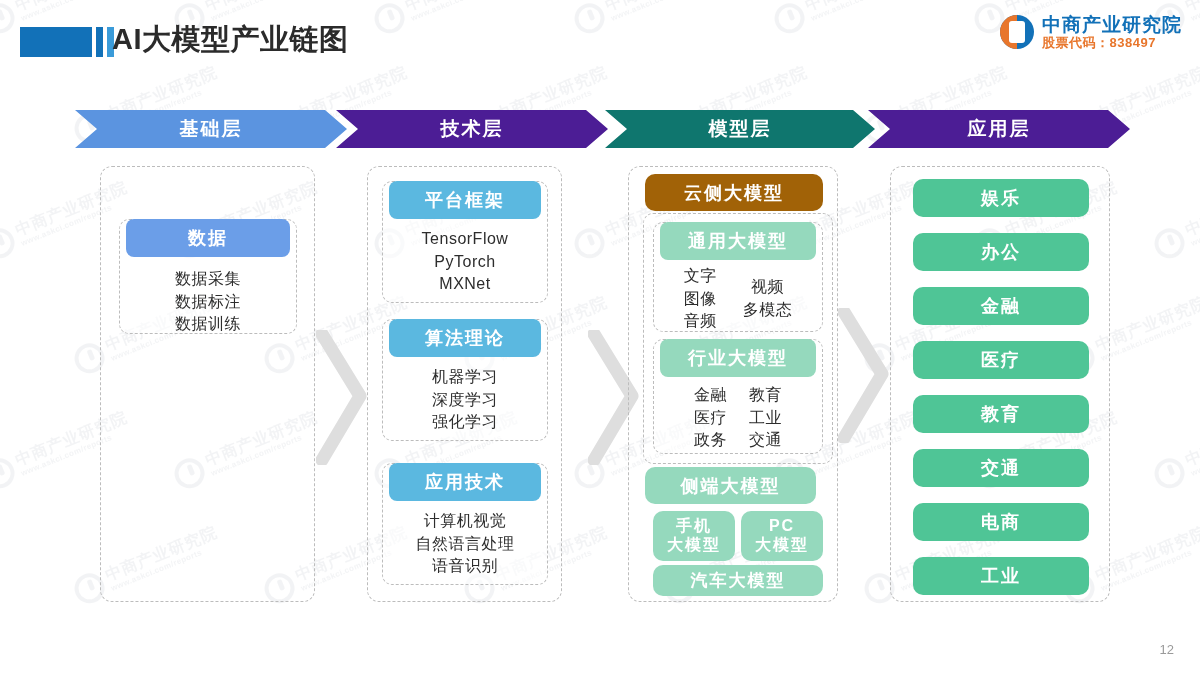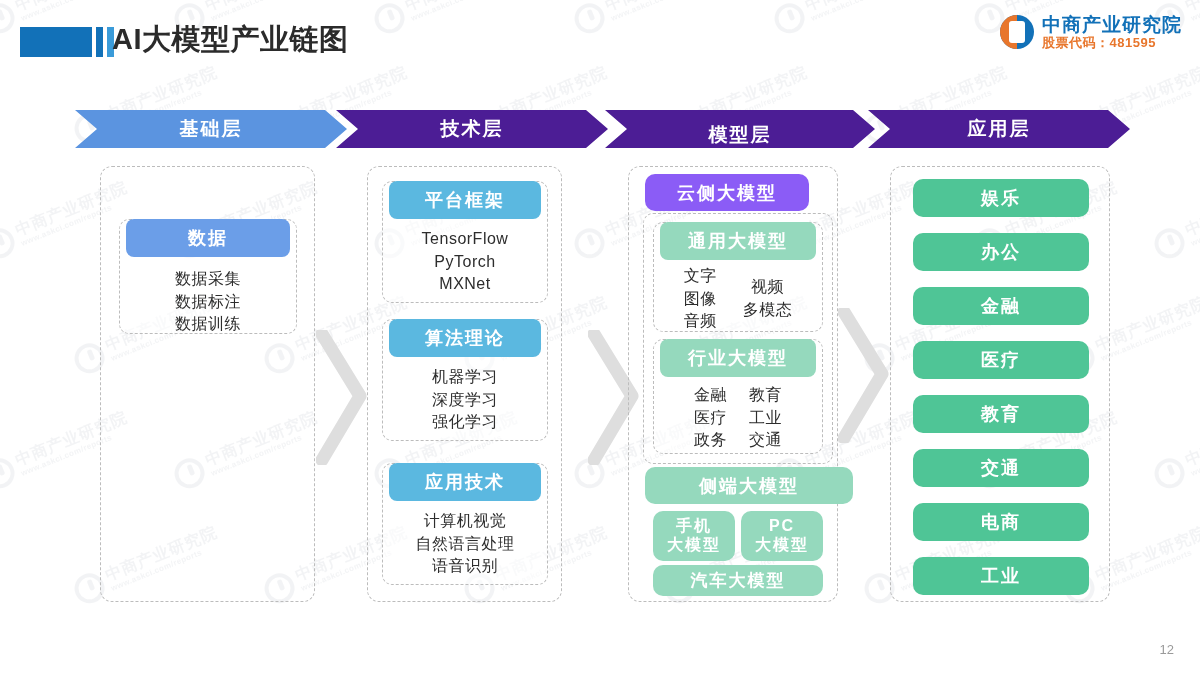--- a/index.html
+++ b/index.html
@@ -202,33 +202,33 @@
       <div class="blk"></div>
       <div class="br1"></div>
       <div class="br2"></div>
     </div>
     <div id="page-title">AI大模型产业链图</div>
 
     <div id="logo">
       <div id="logo-mark"></div>
       <div id="logo-txt">
         <div id="logo-name">中商产业研究院</div>
-        <div id="logo-code">股票代码：481595</div>
+        <div id="logo-code">股票代码：838497</div>
       </div>
     </div>
   </div>
 
   <div id="band">
       <div class="chev" style="left: 75px; width: 272px; background: rgb(91, 148, 224);">
         <span>基础层</span>
       </div>
       <div class="chev" style="left: 336px; width: 272px; background: #4c1d95;">
         <span>技术层</span>
       </div>
-      <div class="chev" style="left: 605px; width: 270px; background: #4c1d95; align-items: flex-end;">
+      <div class="chev" style="left: 605px; width: 270px; background: #0f766e;">
         <span>模型层</span>
       </div>
       <div class="chev" style="left: 868px; width: 262px; background: #4c1d95;">
         <span>应用层</span>
       </div>
     </div>
 
   <div class="garrow" style="left:316px;top:330px;">
     <svg width="56" height="135" viewBox="0 0 56 135">
         <path d="M6 4 L44 66 L6 130" fill="none" stroke="#dedede" stroke-width="13" stroke-linejoin="round" stroke-linecap="round"></path>
@@ -278,21 +278,21 @@
       <div class="card-body" style="top:46px;">
         <span class="ln">计算机视觉</span>
         <span class="ln">自然语言处理</span>
         <span class="ln">语音识别</span>
       </div>
     </div>
   </div>
 
   <div class="col" id="col-model" style="left:628px;top:166px;width:210px;height:436px;">
 
-    <div class="pill" style="left:16px;top:7px;width:164px;height:37px;font-size:18px;background:#8b5cf6;">
+    <div class="pill" style="left:16px;top:7px;width:178px;height:37px;font-size:18px;background:#a16207;">
       <span>云侧大模型</span>
     </div>
 
     <div class="card" style="left:24px;top:55px;width:170px;height:110px;">
       <div class="card-head" style="background:#95d9bd;">通用大模型</div>
       <div class="card-body" style="top:42px;">
         <div class="two-col">
           <div>
             <span class="ln">文字</span>
             <span class="ln">图像</span>
@@ -319,21 +319,21 @@
             <span class="ln">教育</span>
             <span class="ln">工业</span>
             <span class="ln">交通</span>
           </div>
         </div>
       </div>
     </div>
 
     <div style="position:absolute;left:14px;top:46px;width:190px;height:251px;border:1.5px dashed #bcbcbc;border-radius:10px;pointer-events:none;"></div>
 
-    <div class="pill" style="left:16px;top:300px;width:208px;height:37px;font-size:18px;background:#95d9bd;">
+    <div class="pill" style="left:16px;top:300px;width:171px;height:37px;font-size:18px;background:#95d9bd;">
       <span>侧端大模型</span>
     </div>
 
     <div class="pill" style="left:24px;top:344px;width:82px;height:50px;font-size:16px;line-height:1.18;background:#95d9bd;white-space:pre-line;">
       <span>手机
 大模型</span>
     </div>
     <div class="pill" style="left:112px;top:344px;width:82px;height:50px;font-size:16px;line-height:1.18;background:#95d9bd;white-space:pre-line;">
       <span>PC
 大模型</span>

